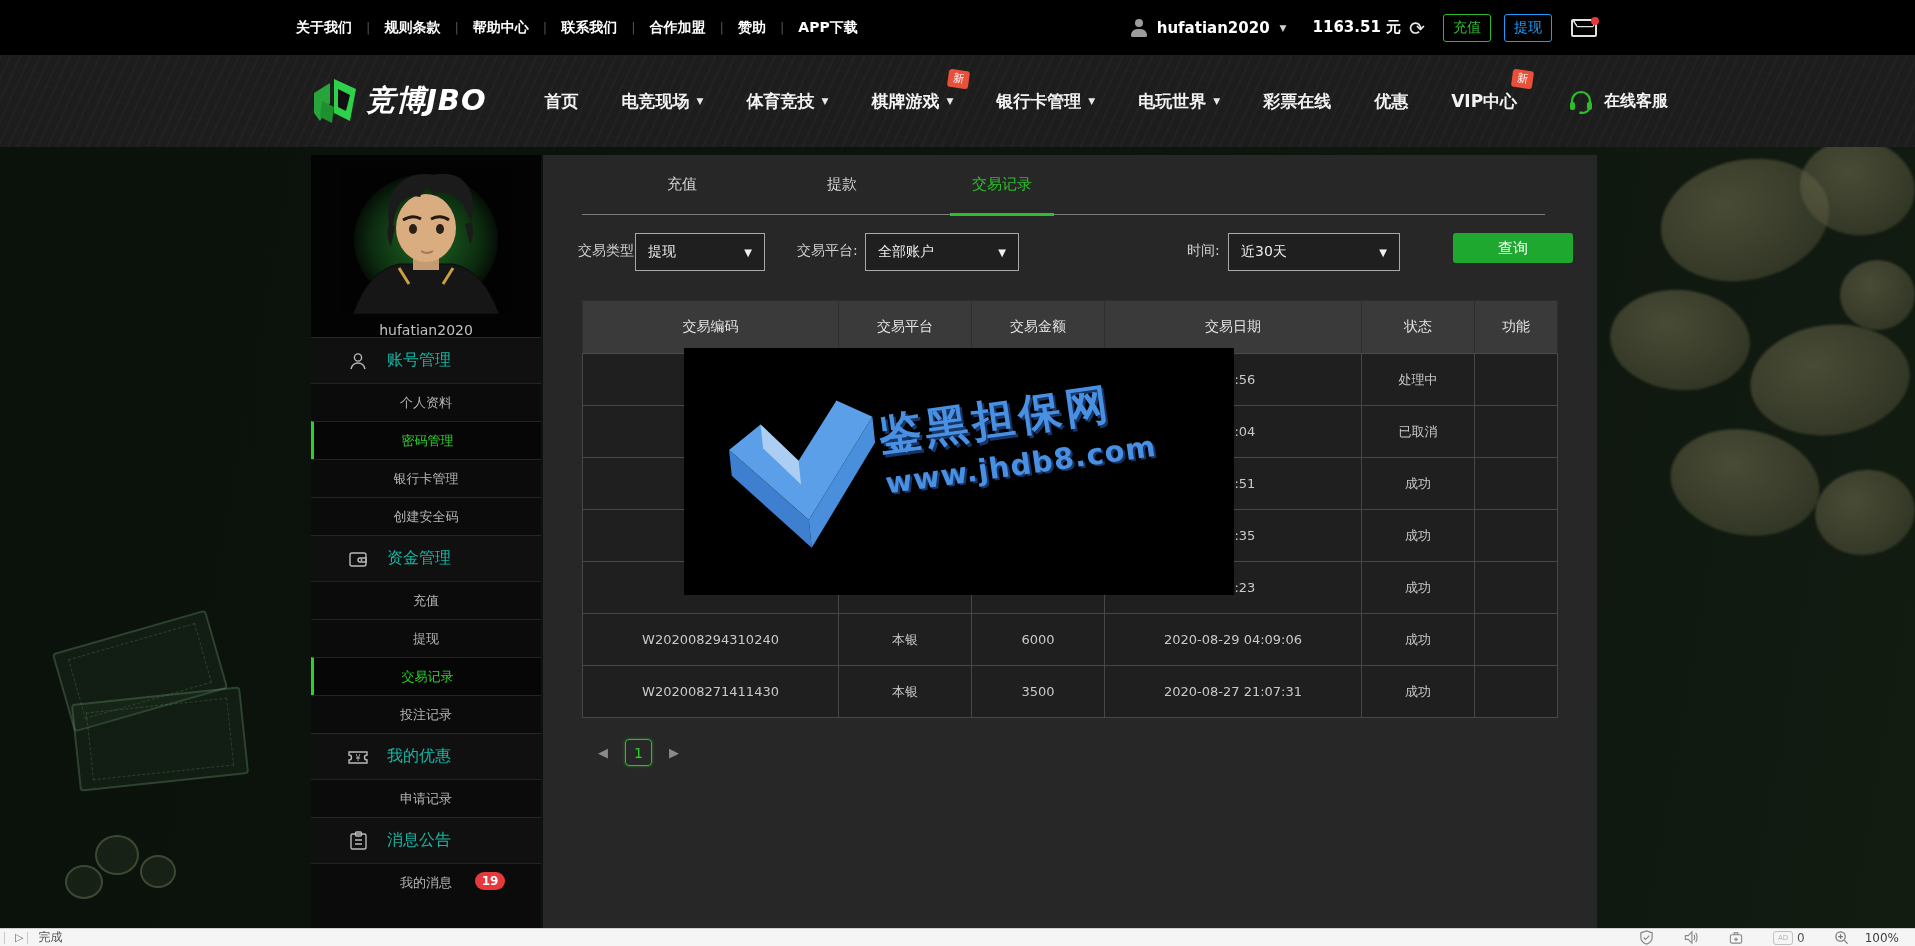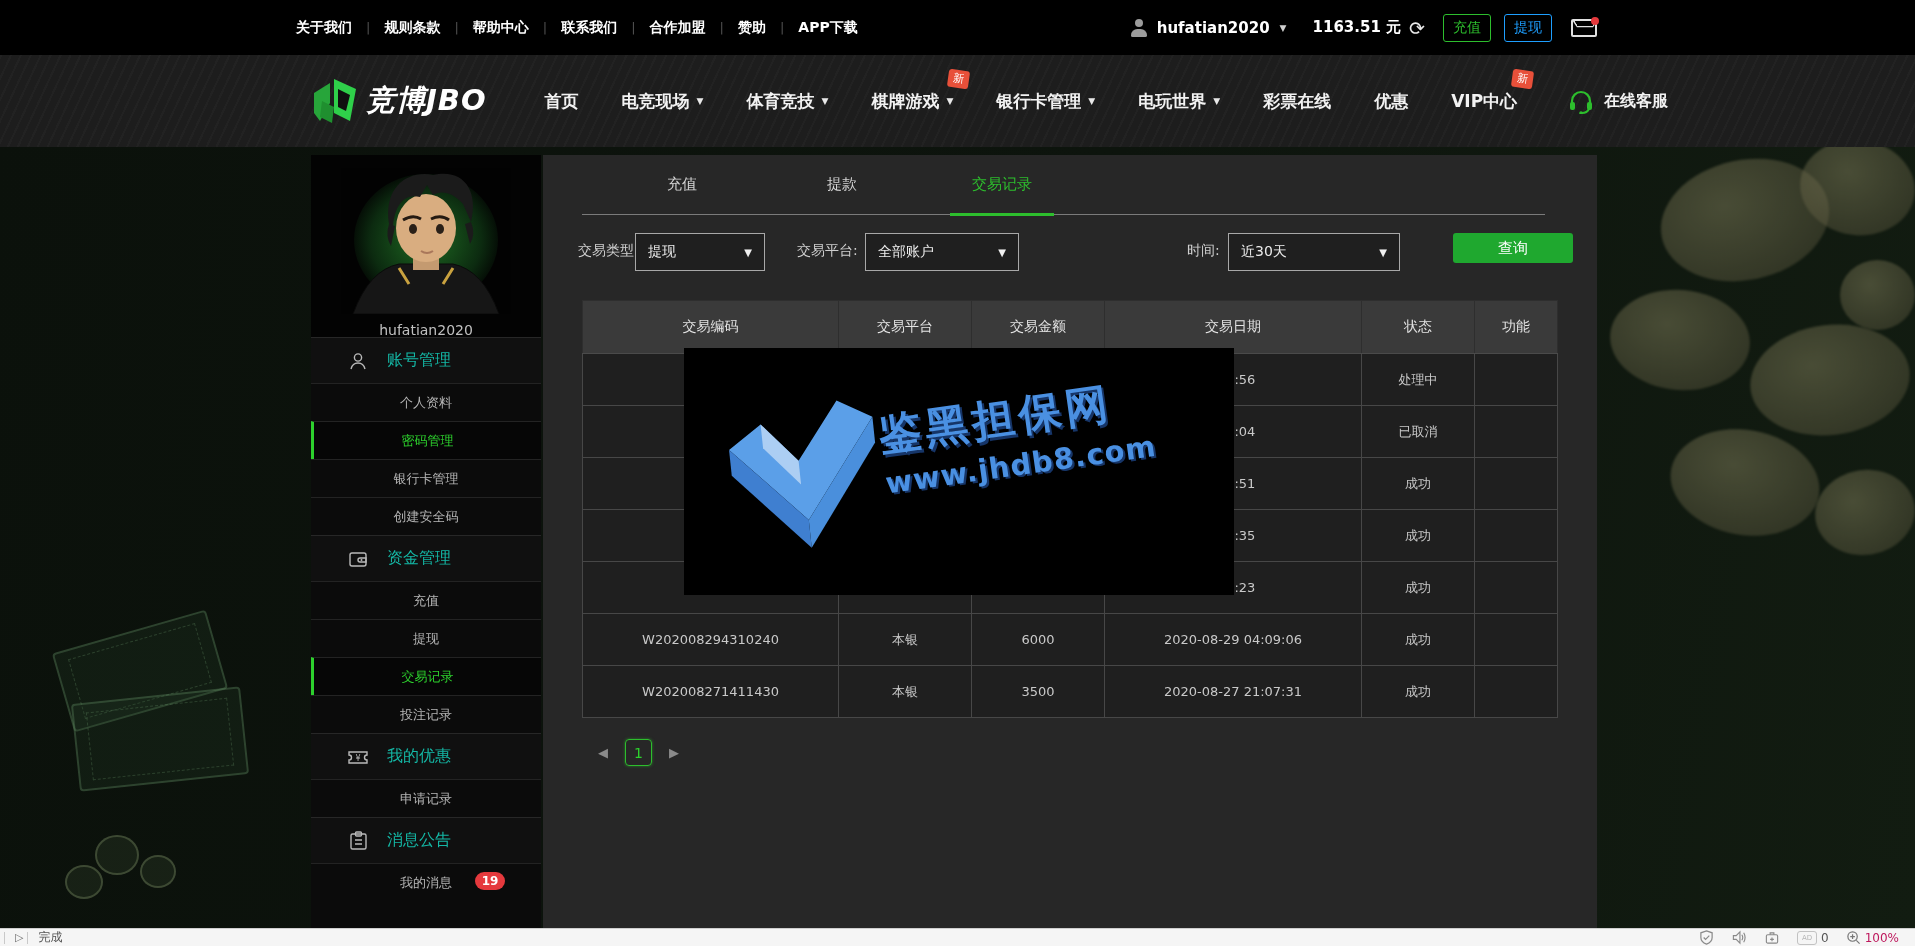--- a/index.html
+++ b/index.html
@@ -114,25 +114,25 @@
   .bill { position:absolute; border:2px solid rgba(120,170,120,.28); background:rgba(40,70,45,.22); border-radius:4px; }
   .bill::after { content:""; position:absolute; left:12px; top:8px; right:12px; bottom:8px; border:1px dashed rgba(120,170,120,.25); }
   .coin2 { position:absolute; border-radius:50%; border:2px solid rgba(150,170,120,.3); background:rgba(60,80,50,.25); }
 
   
   .statusbar { position:absolute; left:0; top:928px; width:1915px; height:18px; background:#f5f5f5;
                border-top:1px solid #cfcfcf; display:flex; align-items:center; font-size:12px; color:#555; }
   .sb-left { display:flex; align-items:center; margin-left:4px; }
   .play-ic { color:#666; font-size:11px; margin-right:4px; }
   .sb-vsep { width:1px; height:12px; background:#c9c9c9; margin-right:10px; }
-  .sb-right { margin-left:auto; display:flex; align-items:center; margin-right:16px; }
+  .sb-right { margin-left:auto; display:flex; align-items:center; margin-right:16px;gap:12px; }
   .sb-right > * { margin-left:17px; display:flex; align-items:center; }
   .ad-badge { width:20px; height:14px; border:1px solid #c2c2c2; border-radius:3px; color:#b5b5b5; font-size:7px;
               display:flex; align-items:center; justify-content:center; margin-right:4px; }
-  .pct { color:#be185d; margin-left:4px; }
+  .pct { color:#404040; margin-left:16px; }
 </style>
 </head>
 <body>
 
 <div class="screen">
 
   <div class="deco" style="left:1600px;top:140px;width:315px;height:420px;">
     <div class="coin" style="left:60px;top:20px;width:170px;height:120px;transform:rotate(-12deg);"></div>
     <div class="coin" style="left:200px;top:0;width:115px;height:95px;transform:rotate(8deg);"></div>
     <div class="coin" style="left:10px;top:150px;width:140px;height:100px;transform:rotate(5deg);"></div>

